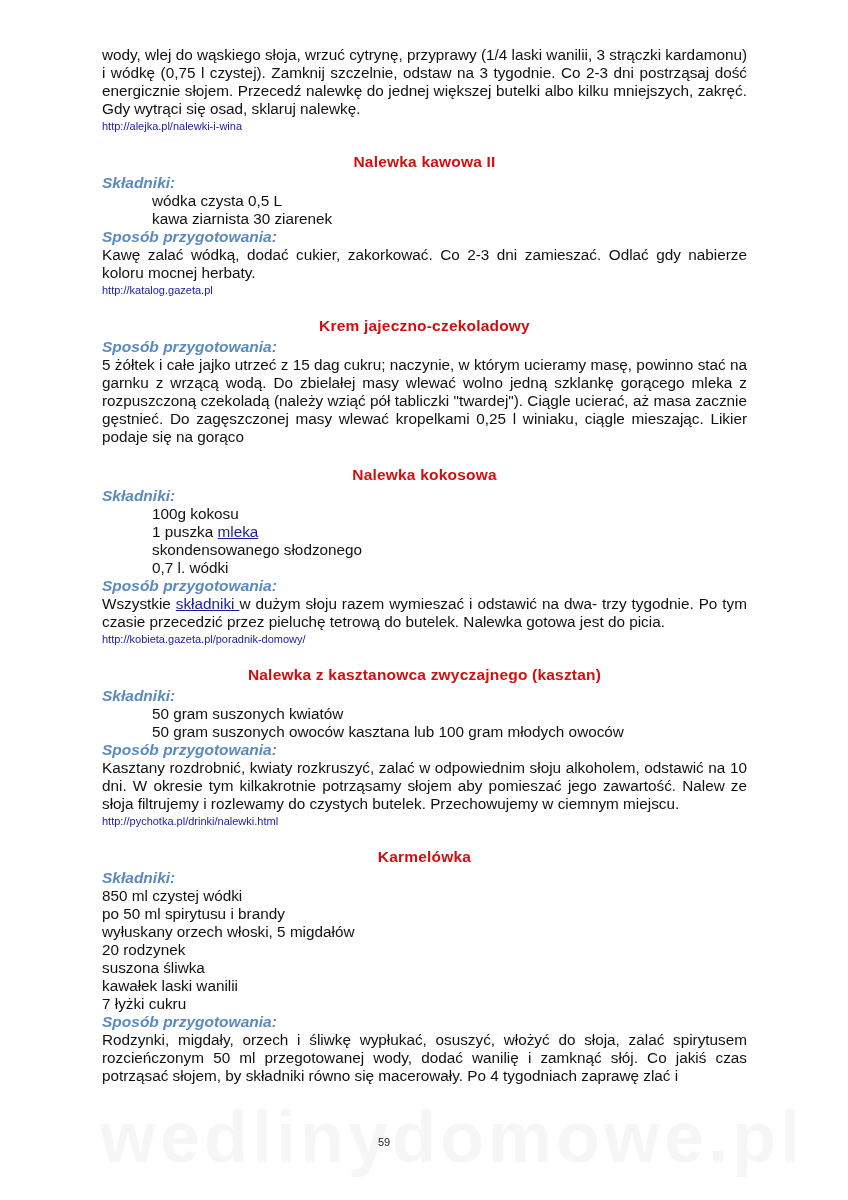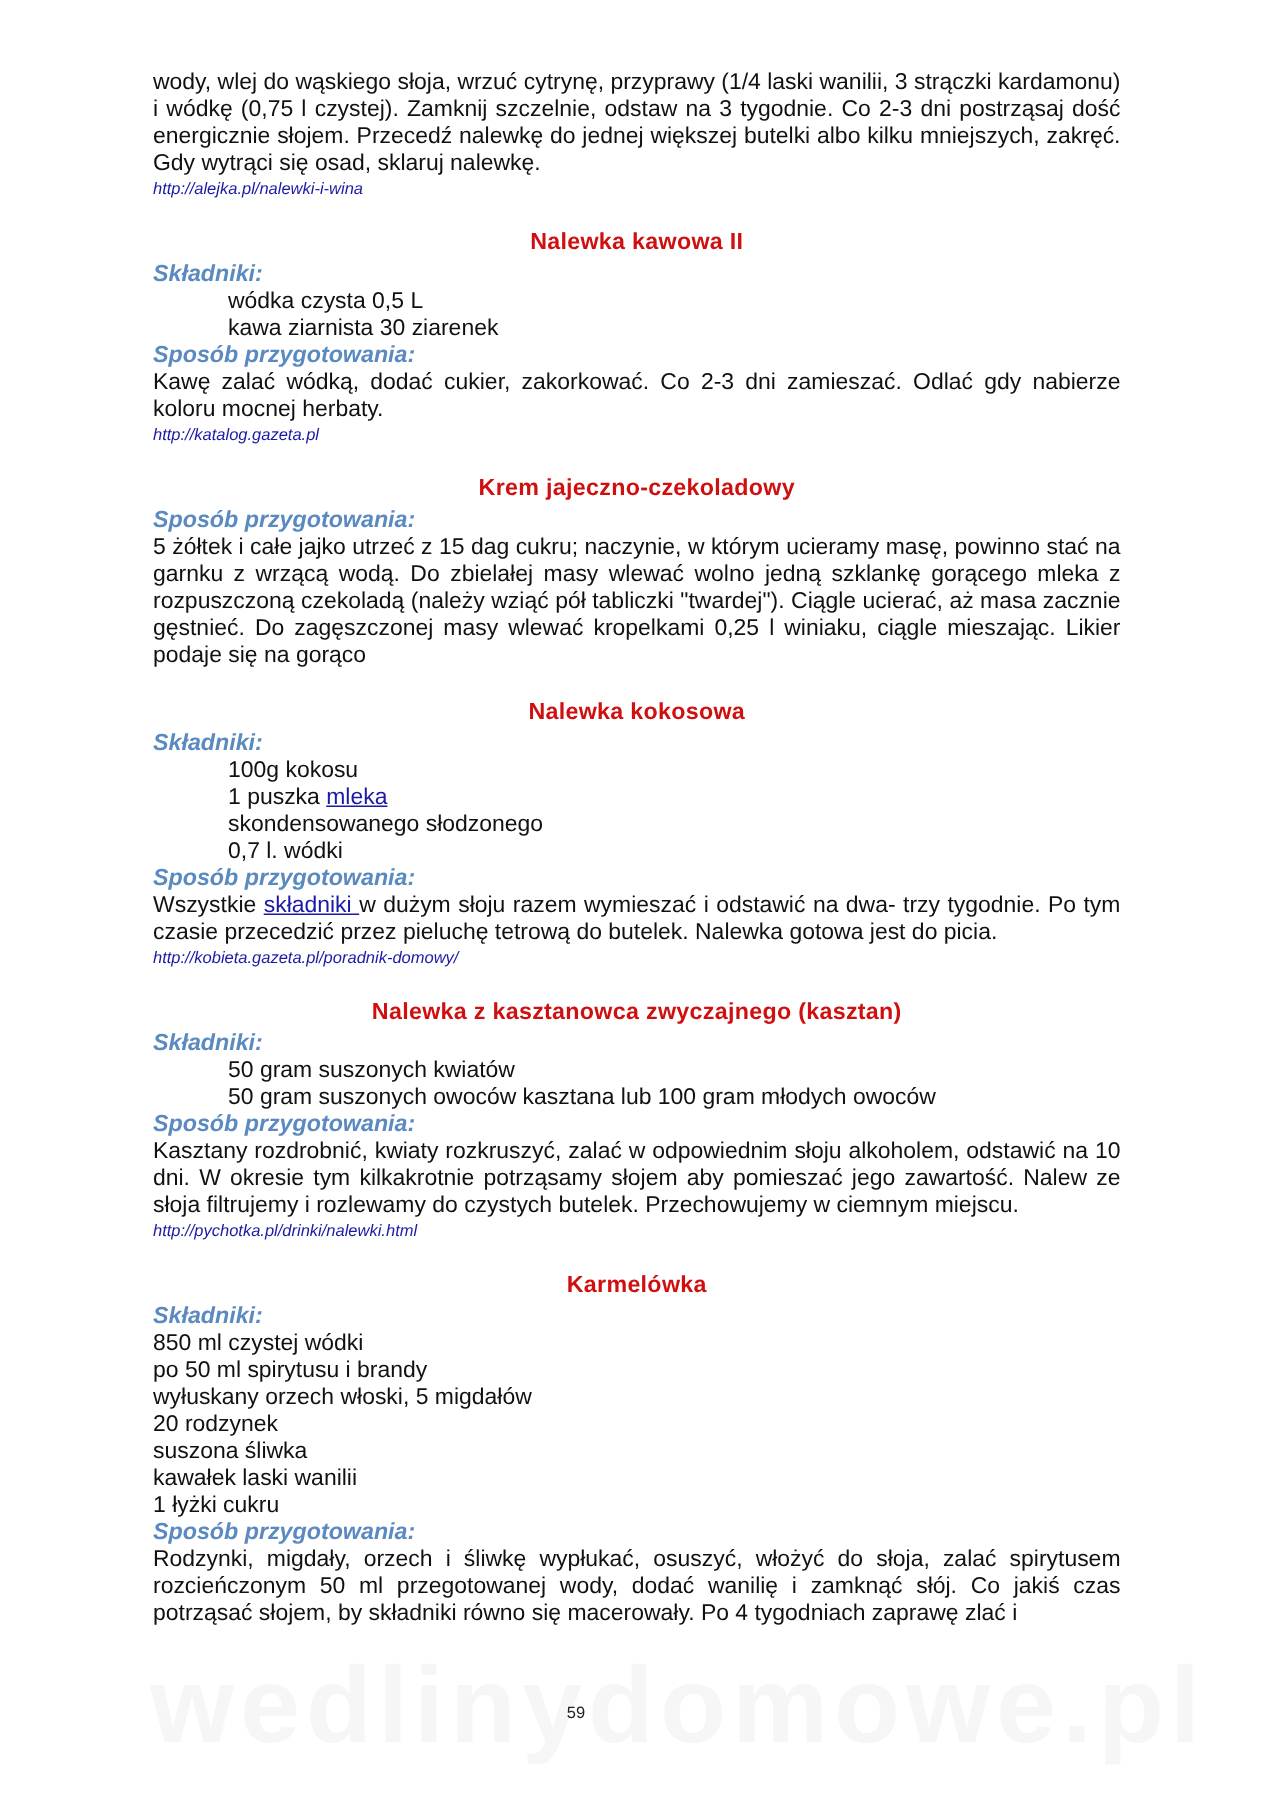--- a/index.html
+++ b/index.html
@@ -1,20 +1,20 @@
 <!DOCTYPE html>
 <html><head>
 <meta charset="utf-8">
 <style>
   html, body { margin: 0; padding: 0; background: #ffffff; }
   body { width: 848px; height: 1200px; position: relative; overflow: hidden;
          font-family: "Liberation Sans", sans-serif; color: #111111; }
   .page { position: absolute; left: 102px; top: 46px; width: 645px; font-size: 15.3px; line-height: 18px; }
   .p { text-align: justify; margin: 0; }
-  .src { font-size: 11px; line-height: 14px; color: #1a1aa6; margin: 1px 0 0 0; font-style: italic; }
+  .src { font-size: 11px; line-height: 14px; color: #1a1aa6; margin: 1px 0 0 0; }
   .title { text-align: center; color: #d01010; font-weight: bold; font-size: 15.5px; line-height: 18px; margin: 20px 0 3px 0; letter-spacing: 0.2px; }
   .label { color: #5a8ac0; font-weight: bold; font-style: italic; font-size: 15.5px; line-height: 18px; margin: 0; }
   .ing { margin: 0; padding-left: 50px; list-style: none; }
   .ing.flat { padding-left: 0; }
   .ing li { line-height: 18px; }
   .link { color: #1a1aa6; text-decoration: underline; }
   .pagenum { position: absolute; top: 1136px; left: 0; width: 768px; text-align: center; font-size: 11px; color: #222; }
   .watermark { position: absolute; top: 1096px; left: 100px; width: 660px; text-align: center;
                font-size: 72px; font-weight: bold; color: rgba(180,180,180,0.12); letter-spacing: 4px; pointer-events: none; }
 </style>
@@ -75,20 +75,20 @@
   <section>
     <div class="title">Karmelówka</div>
     <div class="label">Składniki:</div>
     <ul class="ing flat">
       <li>850 ml czystej wódki</li>
       <li>po 50 ml spirytusu i brandy</li>
       <li>wyłuskany orzech włoski, 5 migdałów</li>
       <li>20 rodzynek</li>
       <li>suszona śliwka</li>
       <li>kawałek laski wanilii</li>
-      <li>1 łyżki cukru</li>
+      <li>7 łyżki cukru</li>
     </ul>
     <div class="label">Sposób przygotowania:</div>
     <p class="p">Rodzynki, migdały, orzech i śliwkę wypłukać, osuszyć, włożyć do słoja, zalać spirytusem rozcieńczonym 50 ml przegotowanej wody, dodać wanilię i zamknąć słój. Co jakiś czas potrząsać słojem, by składniki równo się macerowały. Po 4 tygodniach zaprawę zlać i</p>
   </section>
 </div>
 
 <div class="pagenum">59</div>
 
 </body></html>

